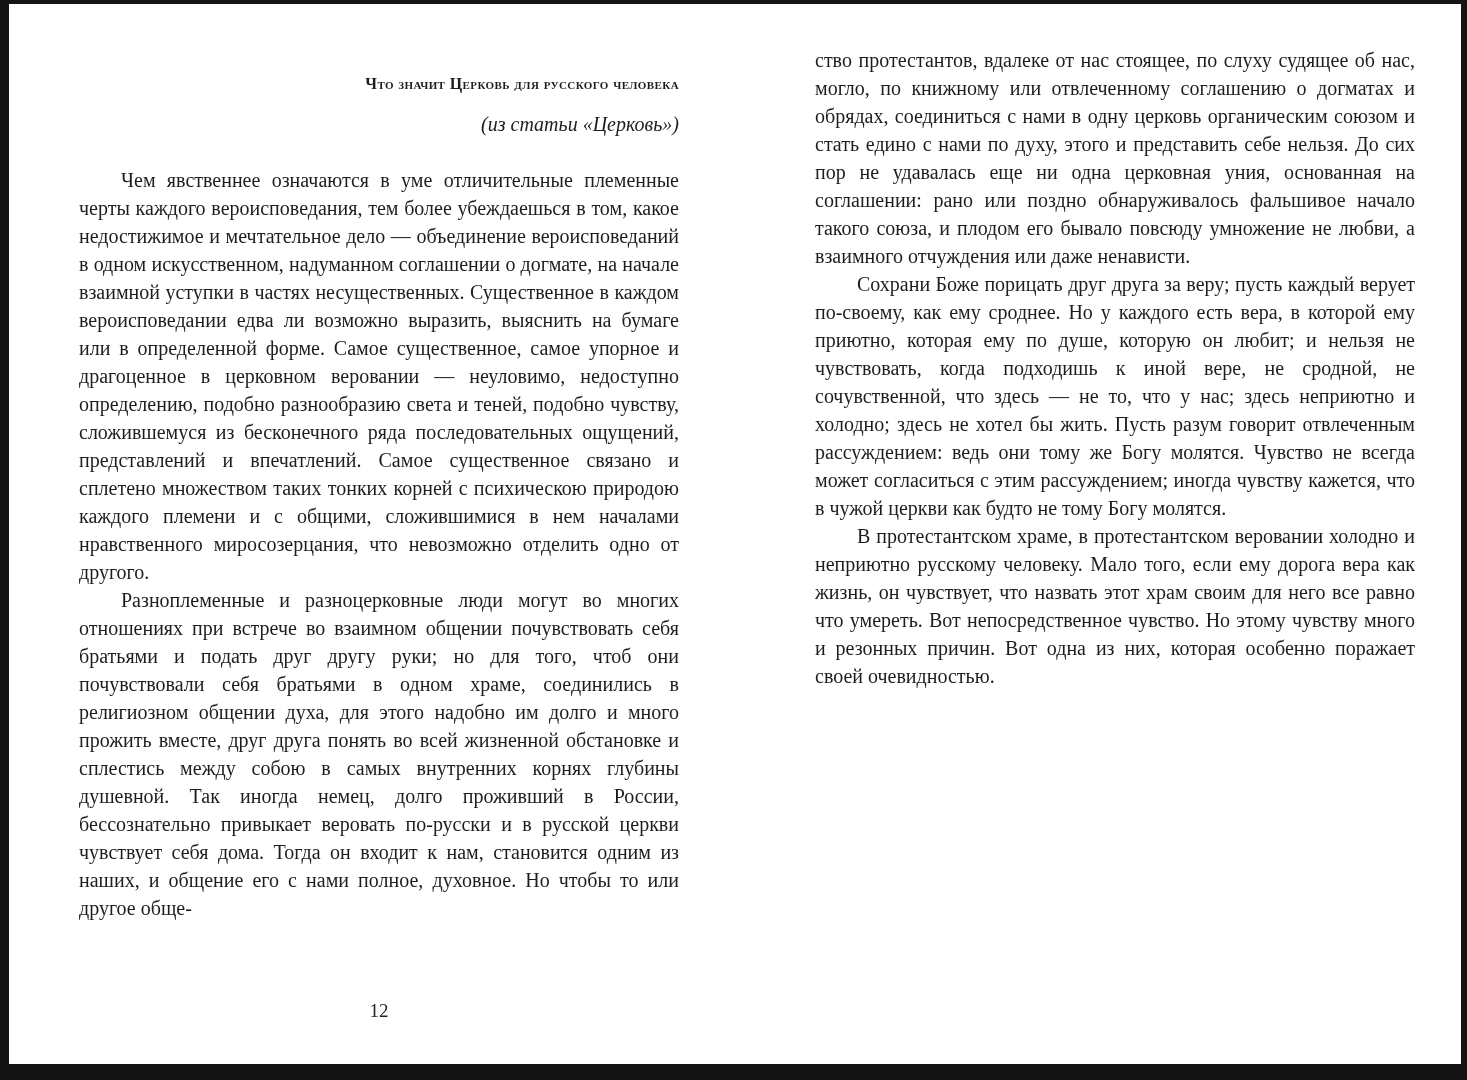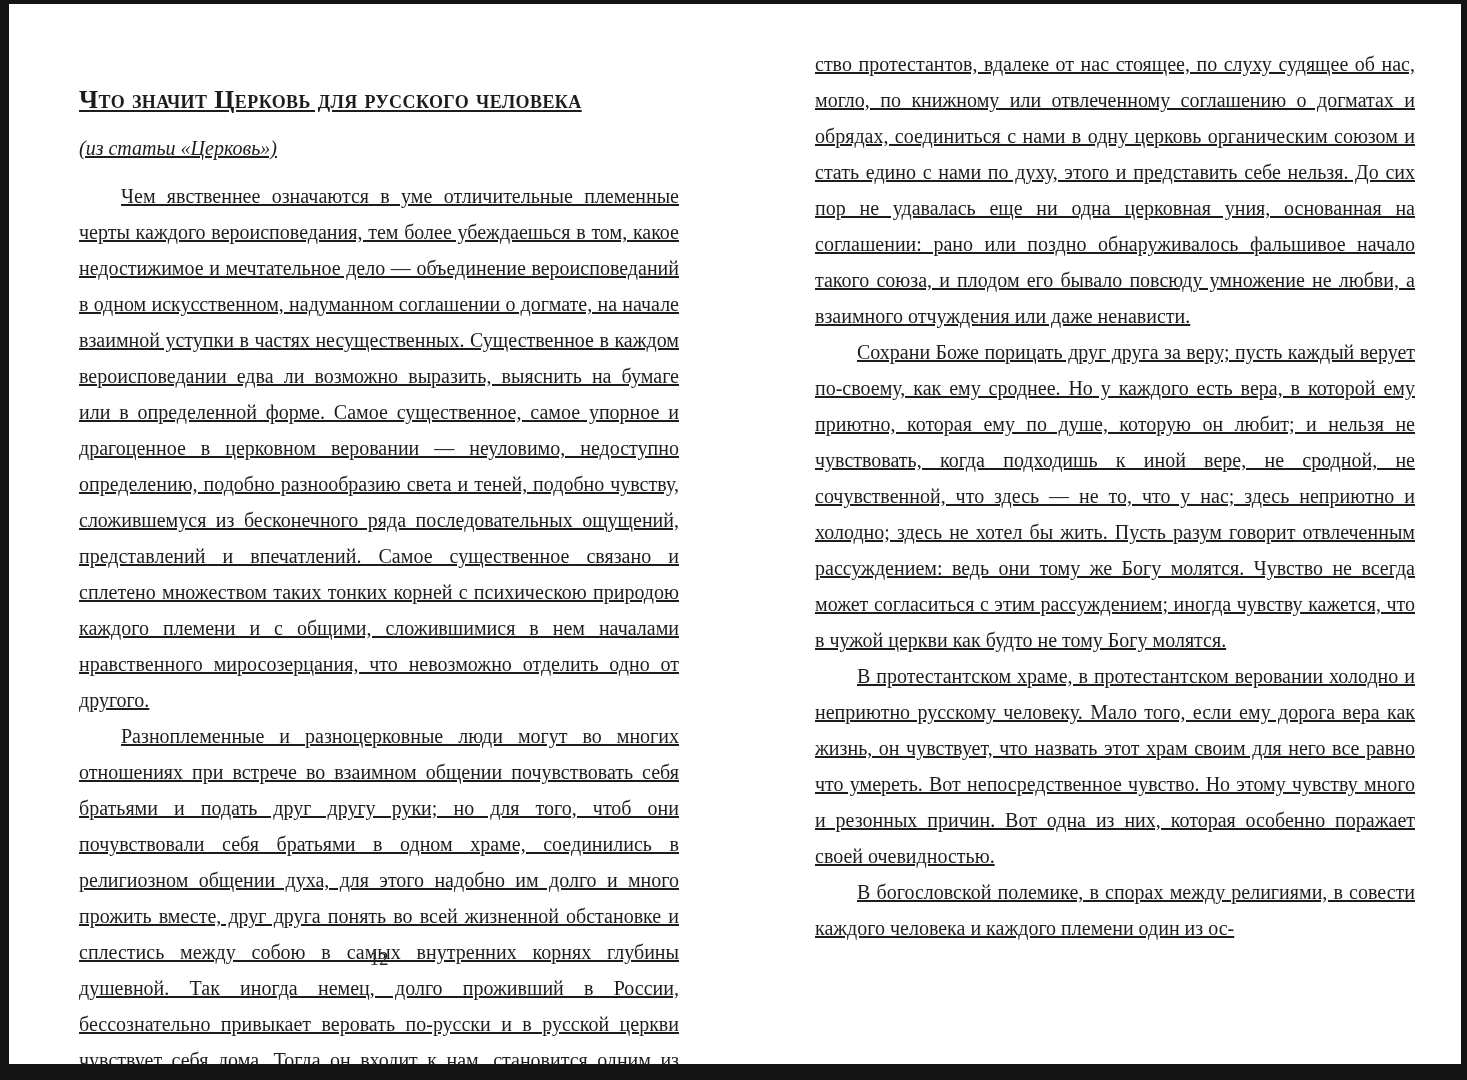--- a/index.html
+++ b/index.html
@@ -18,49 +18,48 @@
     border-width: 4px 6px 16px 9px;
     overflow: hidden;
     font-family: "Liberation Serif", "DejaVu Serif", serif;
     color: #1d1d1d;
   }
   .page {
     position: absolute;
     width: 600px;
     text-align: justify;
     font-size: 20px;
-    line-height: 36px;
+    line-height: 28px;
     hyphens: auto;
-    text-decoration: underline;
   }
   .page-left  { left: 70px;  top: 66px;  }
   .page-right { left: 806px; top: 42px;  }
   .chapter-title {
-    font-size: 26px;
+    font-size: 16px;
     font-weight: bold;
     font-variant: small-caps;
     letter-spacing: 0.4px;
-    text-align: left;
-    margin: 12px 0 12px 0;
+    text-align: right;
+    margin: 0 0 12px 0;
   }
   .chapter-subtitle {
     font-style: italic;
-    text-align: left;
-    margin: 0 0 12px 0;
+    text-align: right;
+    margin: 0 0 28px 0;
   }
   .page p {
     margin: 0;
     text-indent: 42px;
   }
   .page p.no-indent {
     text-indent: 0;
   }
   .pagenum {
     position: absolute;
-    top: 944px;
+    top: 996px;
     width: 600px;
     text-align: center;
     font-size: 19px;
     color: #242424;
     font-family: "Liberation Serif", "DejaVu Serif", serif;
   }
   .pagenum-left  { left: 70px;  }
   .pagenum-right { left: 806px; }
 </style>
 </head>
@@ -72,18 +71,17 @@
     <h1 class="chapter-title">Что значит Церковь для русского человека</h1>
     <div class="chapter-subtitle">(из статьи «Церковь»)</div>
     <p>Чем явственнее означаются в уме отличительные племенные черты каждого вероисповедания, тем более убеждаешься в том, какое недостижимое и мечтательное дело — объединение вероисповеданий в одном искусственном, надуманном соглашении о догмате, на начале взаимной уступки в частях несущественных. Существенное в каждом вероисповедании едва ли возможно выразить, выяснить на бумаге или в определенной форме. Самое существенное, самое упорное и драгоценное в церковном веровании — неуловимо, недоступно определению, подобно разнообразию света и теней, подобно чувству, сложившемуся из бесконечного ряда последовательных ощущений, представлений и впечатлений. Самое существенное связано и сплетено множеством таких тонких корней с психическою природою каждого племени и с общими, сложившимися в нем началами нравственного миросозерцания, что невозможно отделить одно от другого.</p>
     <p>Разноплеменные и разноцерковные люди могут во многих отношениях при встрече во взаимном общении почувствовать себя братьями и подать друг другу руки; но для того, чтоб они почувствовали себя братьями в одном храме, соединились в религиозном общении духа, для этого надобно им долго и много прожить вместе, друг друга понять во всей жизненной обстановке и сплестись между собою в самых внутренних корнях глубины душевной. Так иногда немец, долго проживший в России, бессознательно привыкает веровать по-русски и в русской церкви чувствует себя дома. Тогда он входит к нам, становится одним из наших, и общение его с нами полное, духовное. Но чтобы то или другое обще-</p>
   </div>
 
   <div class="page page-right">
     <p class="no-indent">ство протестантов, вдалеке от нас стоящее, по слуху судящее об нас, могло, по книжному или отвлеченному соглашению о догматах и обрядах, соединиться с нами в одну церковь органическим союзом и стать едино с нами по духу, этого и представить себе нельзя. До сих пор не удавалась еще ни одна церковная уния, основанная на соглашении: рано или поздно обнаруживалось фальшивое начало такого союза, и плодом его бывало повсюду умножение не любви, а взаимного отчуждения или даже ненависти.</p>
     <p>Сохрани Боже порицать друг друга за веру; пусть каждый верует по-своему, как ему сроднее. Но у каждого есть вера, в которой ему приютно, которая ему по душе, которую он любит; и нельзя не чувствовать, когда подходишь к иной вере, не сродной, не сочувственной, что здесь — не то, что у нас; здесь неприютно и холодно; здесь не хотел бы жить. Пусть разум говорит отвлеченным рассуждением: ведь они тому же Богу молятся. Чувство не всегда может согласиться с этим рассуждением; иногда чувству кажется, что в чужой церкви как будто не тому Богу молятся.</p>
     <p>В протестантском храме, в протестантском веровании холодно и неприютно русскому человеку. Мало того, если ему дорога вера как жизнь, он чувствует, что назвать этот храм своим для него все равно что умереть. Вот непосредственное чувство. Но этому чувству много и резонных причин. Вот одна из них, которая особенно поражает своей очевидностью.</p>
-    <p>В богословской полемике, в спорах между религиями, в совести каждого человека и каждого племени один из ос-</p>
   </div>
 
   <div class="pagenum pagenum-left">12</div>
 
 </div>
 
 </body></html>

